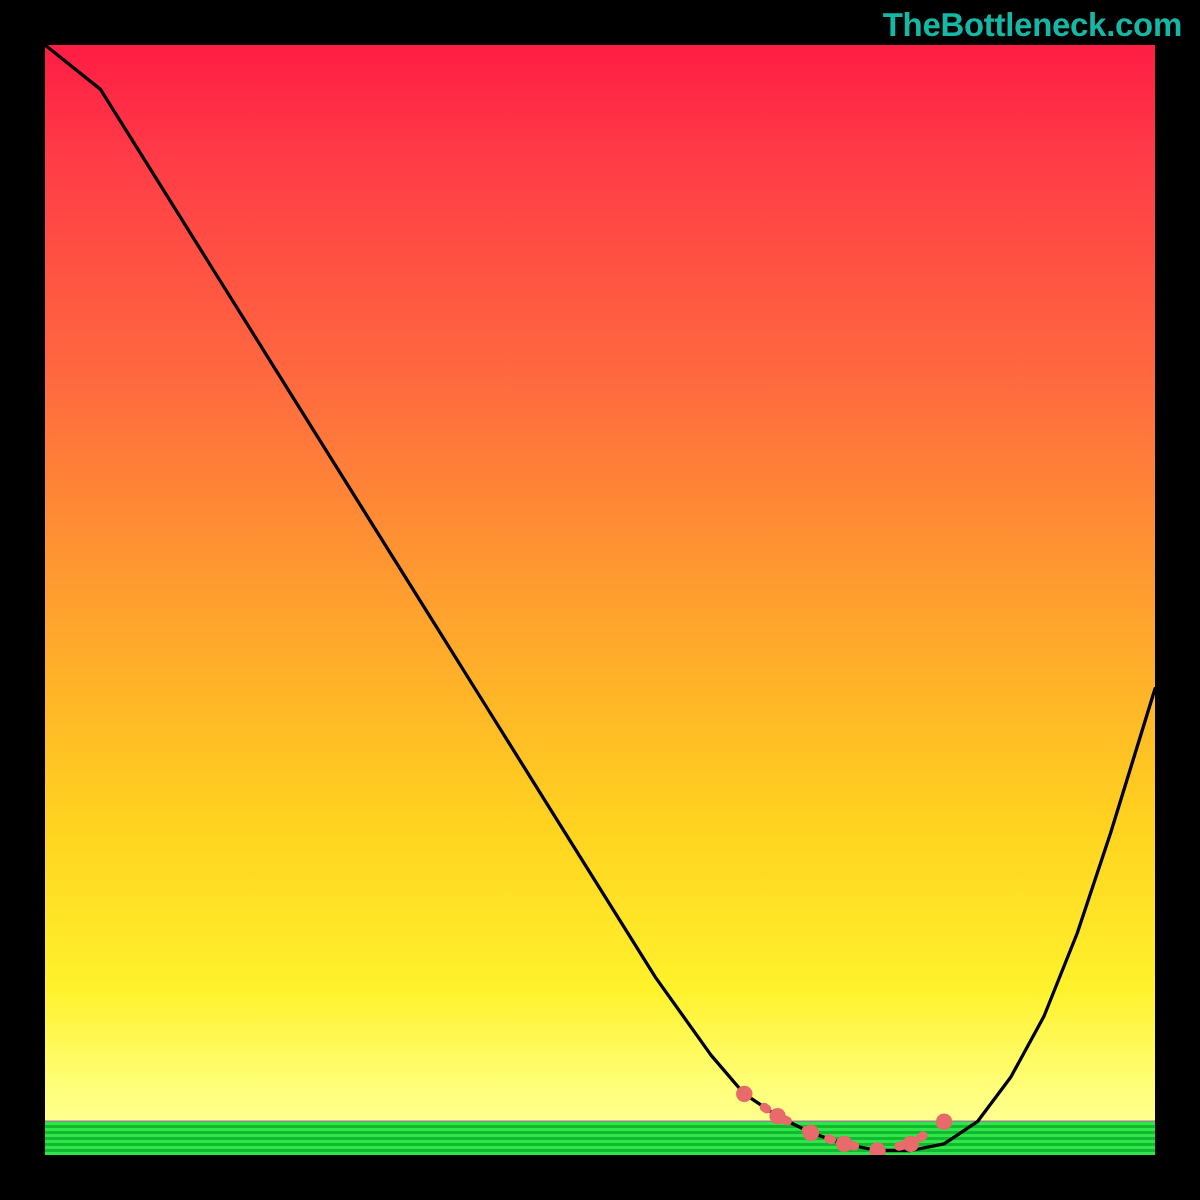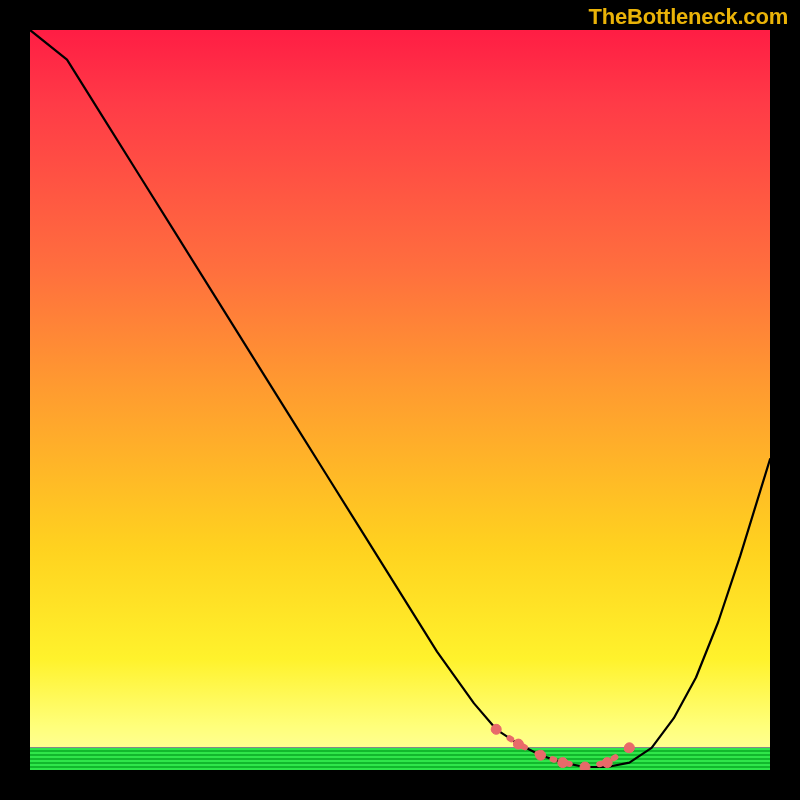--- a/index.html
+++ b/index.html
@@ -10,21 +10,21 @@
     height: 800px;
     background: #000;
   }
   .watermark {
     position: absolute;
     top: 4px;
     right: 12px;
     font-family: Arial, Helvetica, sans-serif;
     font-size: 22px;
     font-weight: 600;
-    color: #eab308;
+    color: #14b8a6;
     letter-spacing: -0.2px;
     z-index: 3;
   }
   .plot-area {
     position: absolute;
     left: 30px;
     top: 30px;
     width: 740px;
     height: 740px;
     overflow: hidden;

